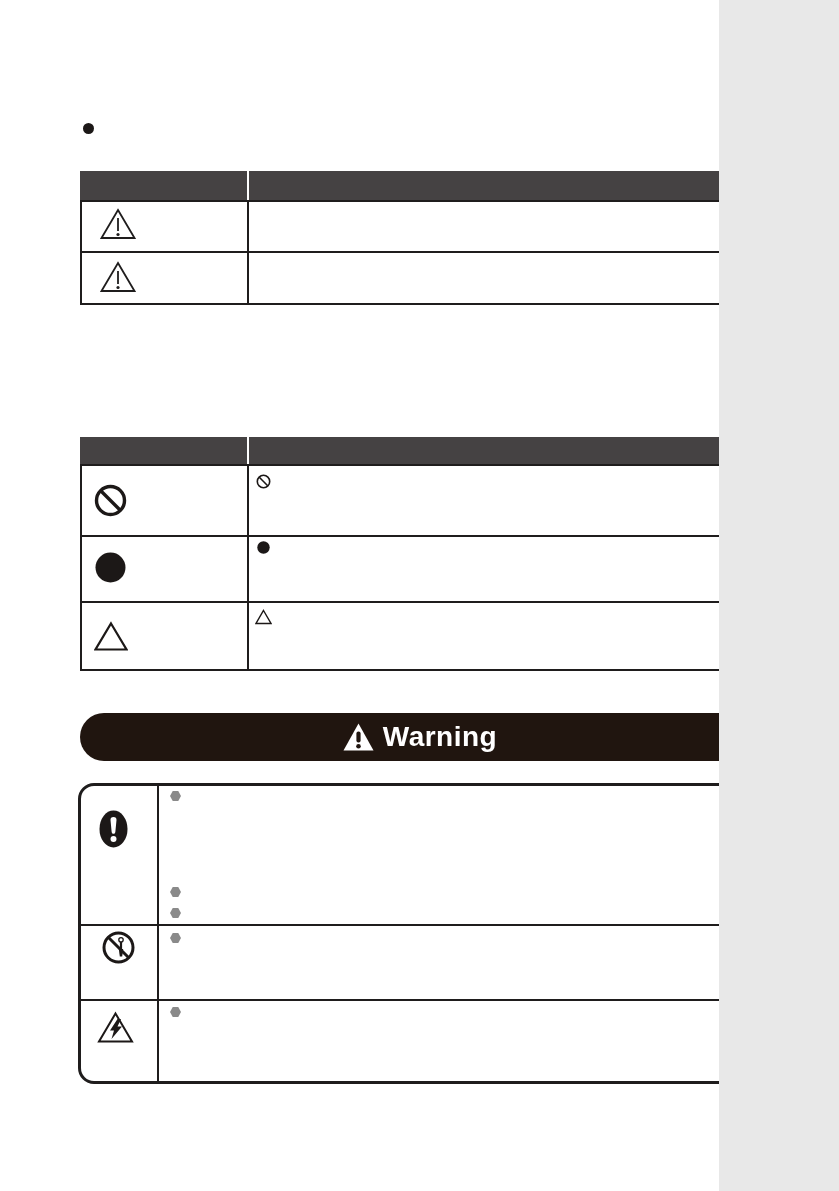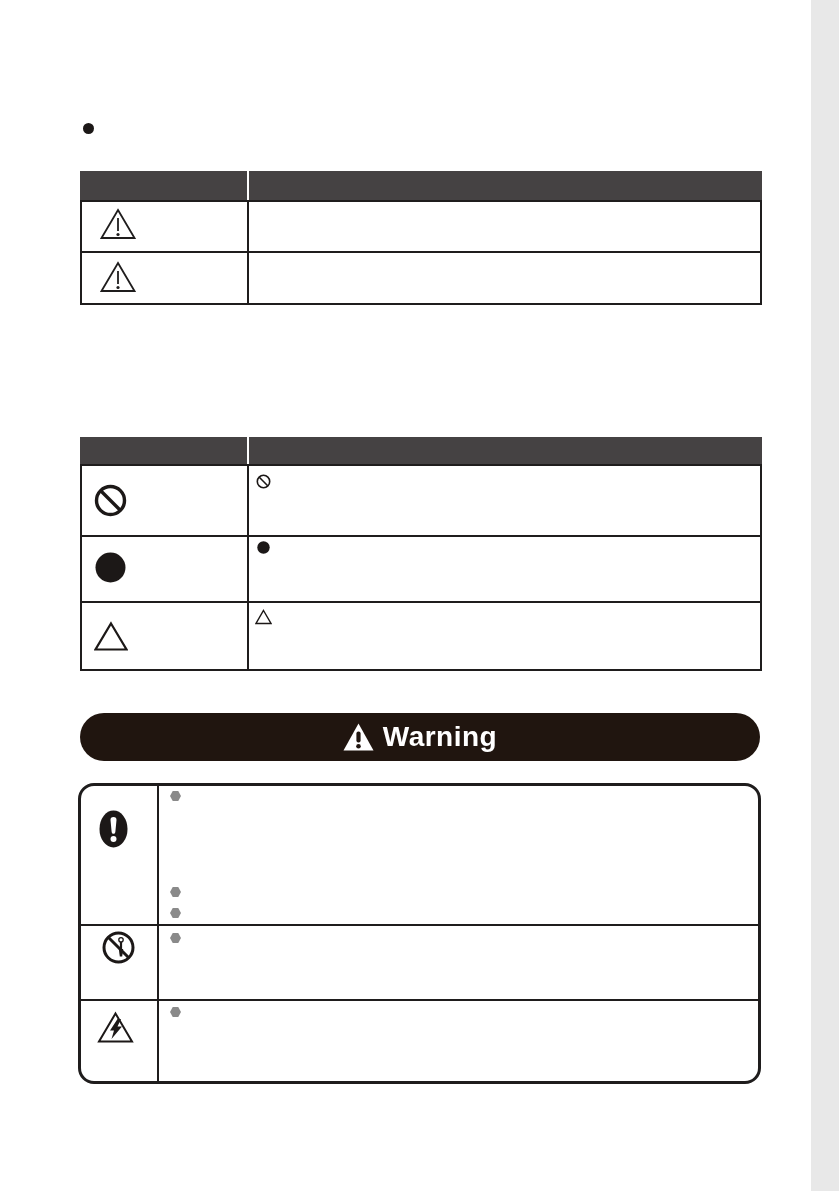--- a/index.html
+++ b/index.html
@@ -1,18 +1,18 @@
 <!DOCTYPE html>
 <html><head>
 <meta charset="utf-8">
 <style>
   html,body{margin:0;padding:0;background:#e8e8e8;}
   #page{
     position:relative;
-    width:811px;height:1191px;
+    width:719px;height:1191px;
     background:#ffffff;
     font-family:"Liberation Sans", sans-serif;
     overflow:hidden;
   }
   .abs{position:absolute;}
 
   
   .intro-dot{width:11px;height:11px;border-radius:50%;background:#1c1817;}
 
   

